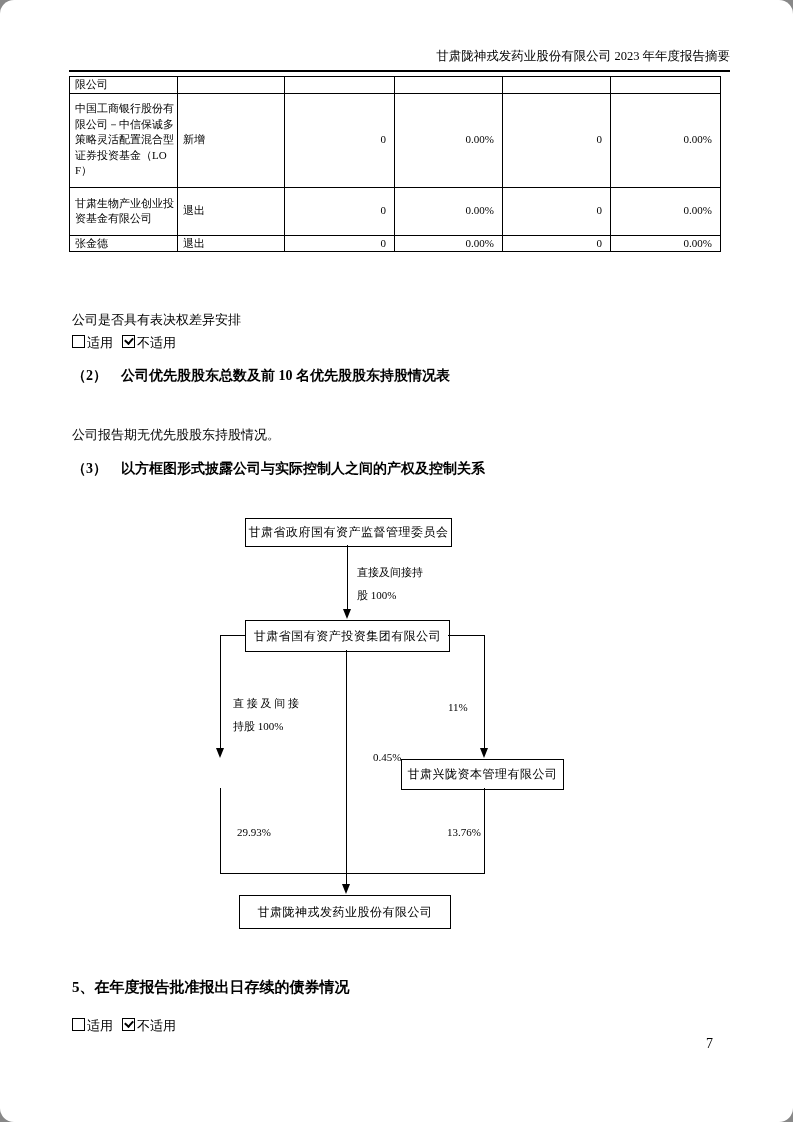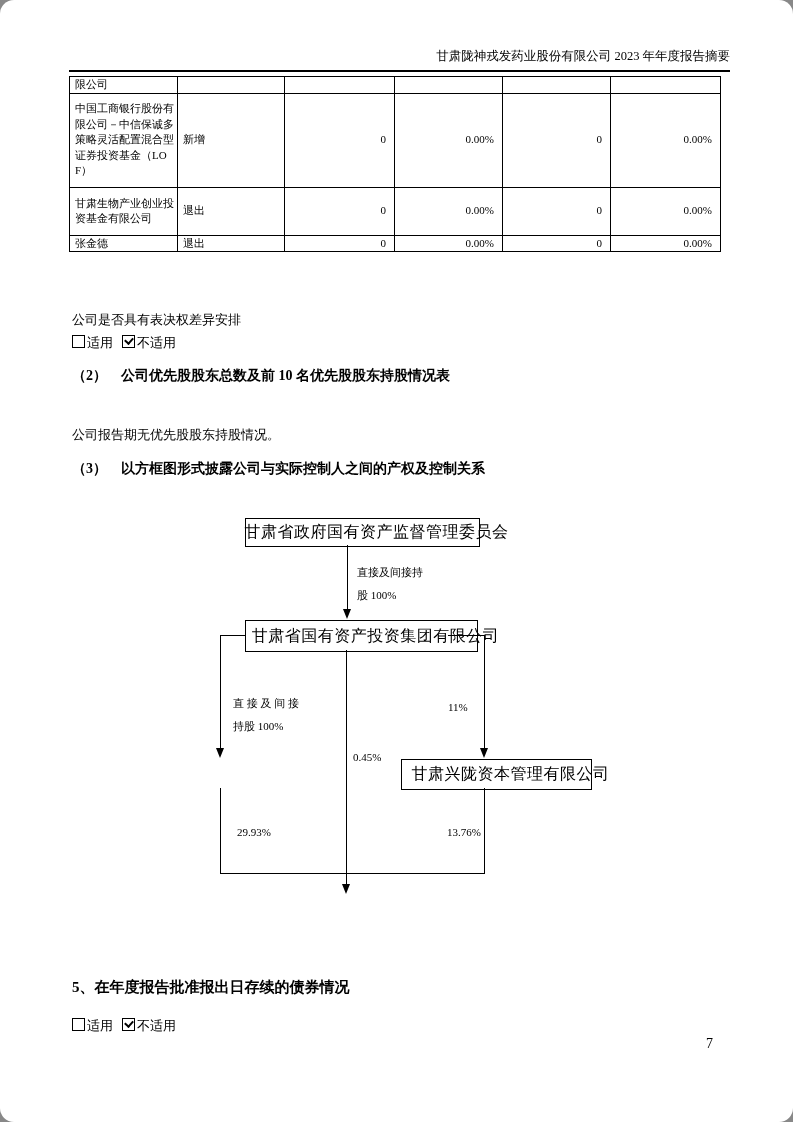--- a/index.html
+++ b/index.html
@@ -20,21 +20,21 @@
   
   .txt{position:absolute;left:72px;font-size:13px;line-height:15px;white-space:nowrap;}
   .heading{font-weight:bold;font-size:14px;}
   .h5{font-size:15px;}
   .cb{display:inline-block;width:11px;height:11px;border:1px solid #000;margin-right:2px;vertical-align:-1px;position:relative;}
   .cb.checked::after{content:"";position:absolute;left:2px;top:1px;width:6px;height:4px;border-left:2px solid #000;border-bottom:2px solid #000;transform:rotate(-48deg);}
   .cb.sp{margin-left:9px;}
   
   .diagram{position:absolute;left:0;top:0;width:100%;height:100%;pointer-events:none;}
   .node{position:absolute;border:1px solid #000;background:#fff;display:flex;align-items:center;justify-content:center;
-        font-size:16px;letter-spacing:0.5px;white-space:nowrap;text-align:center;padding-left:28px;}
+        font-size:12px;letter-spacing:0.5px;white-space:nowrap;text-align:center;}
   .vline{position:absolute;width:1px;background:#000;}
   .hline{position:absolute;height:1px;background:#000;}
   .arrow-down{position:absolute;width:0;height:0;border-left:4.5px solid transparent;border-right:4.5px solid transparent;border-top:10px solid #000;}
   .dlabel{position:absolute;font-size:11px;white-space:nowrap;}
   
   .page-number{position:absolute;left:706px;top:1036px;font-size:14px;}
 </style>
 </head>
 <body>
 
@@ -100,40 +100,41 @@
 
   <div class="txt" style="top:427px">公司报告期无优先股股东持股情况。</div>
 
   <div class="txt heading" style="top:461px">（3）　以方框图形式披露公司与实际控制人之间的产权及控制关系</div>
 
   <div class="diagram">
 
     <div class="node" style="left:245px;top:518px;width:205px;height:27px">甘肃省政府国有资产监督管理委员会</div>
     <div class="node" style="left:245px;top:620px;width:203px;height:30px">甘肃省国有资产投资集团有限公司</div>
     <div class="node" style="left:401px;top:759px;width:161px;height:29px">甘肃兴陇资本管理有限公司</div>
+    <div class="node" style="left:239px;top:895px;width:210px;height:32px">甘肃陇神戎发药业股份有限公司</div>
 
     <div class="vline" style="left:347px;top:545px;height:65px"></div>
     <div class="arrow-down" style="left:343px;top:609px"></div>
     <div class="dlabel" style="left:357px;top:565px">直接及间接持</div>
     <div class="dlabel" style="left:357px;top:588px">股 100%</div>
 
     <div class="hline" style="left:220px;top:635px;width:25px"></div>
     <div class="vline" style="left:220px;top:635px;height:114px"></div>
     <div class="arrow-down" style="left:216px;top:748px"></div>
     <div class="dlabel" style="left:233px;top:696px">直 接 及 间 接</div>
     <div class="dlabel" style="left:233px;top:719px">持股 100%</div>
 
     <div class="hline" style="left:448px;top:635px;width:36px"></div>
     <div class="vline" style="left:484px;top:635px;height:114px"></div>
     <div class="arrow-down" style="left:480px;top:748px"></div>
     <div class="dlabel" style="left:448px;top:701px">11%</div>
 
     <div class="vline" style="left:346px;top:650px;height:235px"></div>
     <div class="arrow-down" style="left:342px;top:884px"></div>
-    <div class="dlabel" style="left:353px;top:751px">0.45%</div>
+    <div class="dlabel" style="left:373px;top:751px">0.45%</div>
 
     <div class="vline" style="left:220px;top:788px;height:85px"></div>
     <div class="dlabel" style="left:237px;top:826px">29.93%</div>
 
     <div class="vline" style="left:484px;top:788px;height:85px"></div>
     <div class="dlabel" style="left:447px;top:826px">13.76%</div>
 
     <div class="hline" style="left:220px;top:873px;width:265px"></div>
   </div>
 

